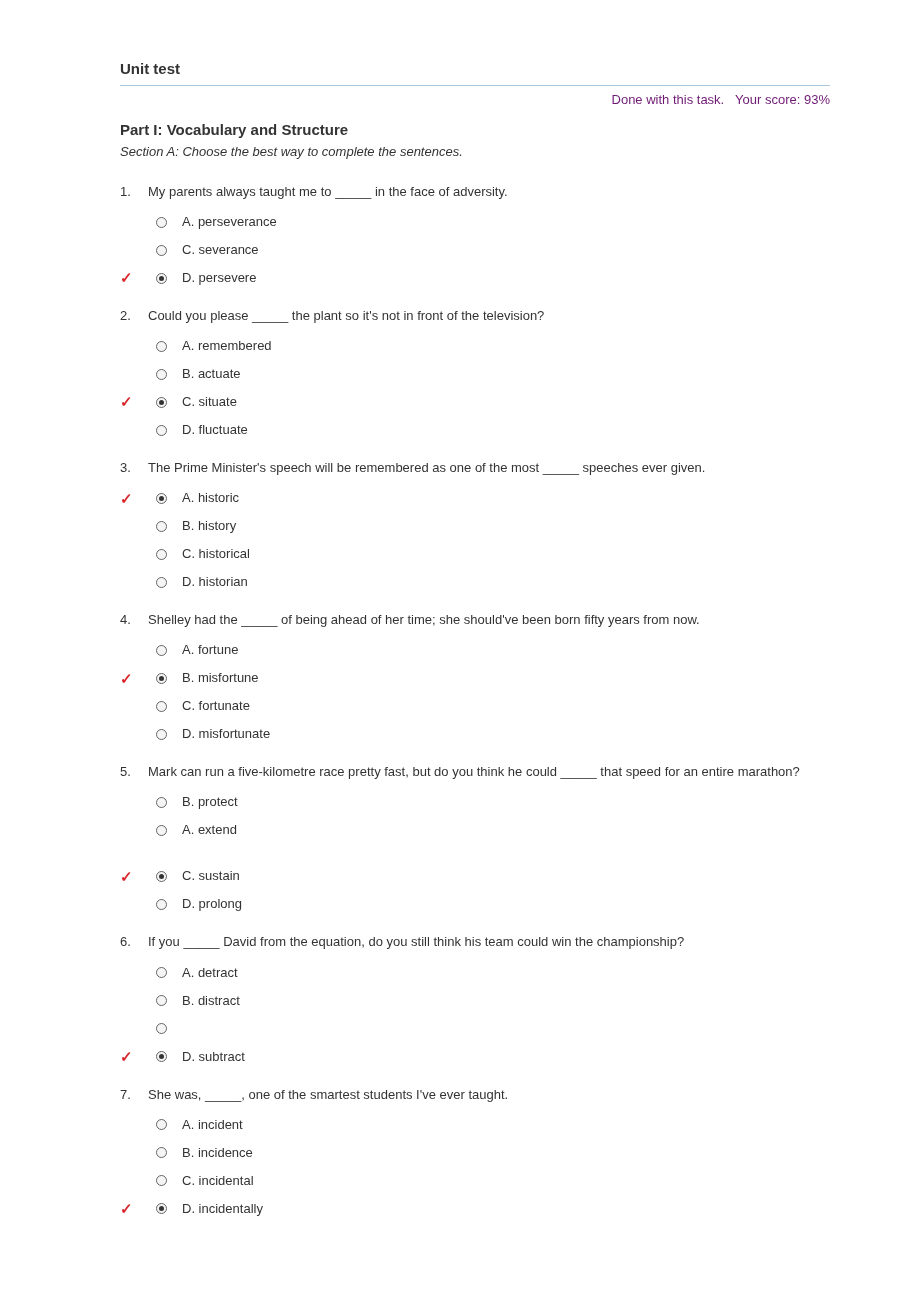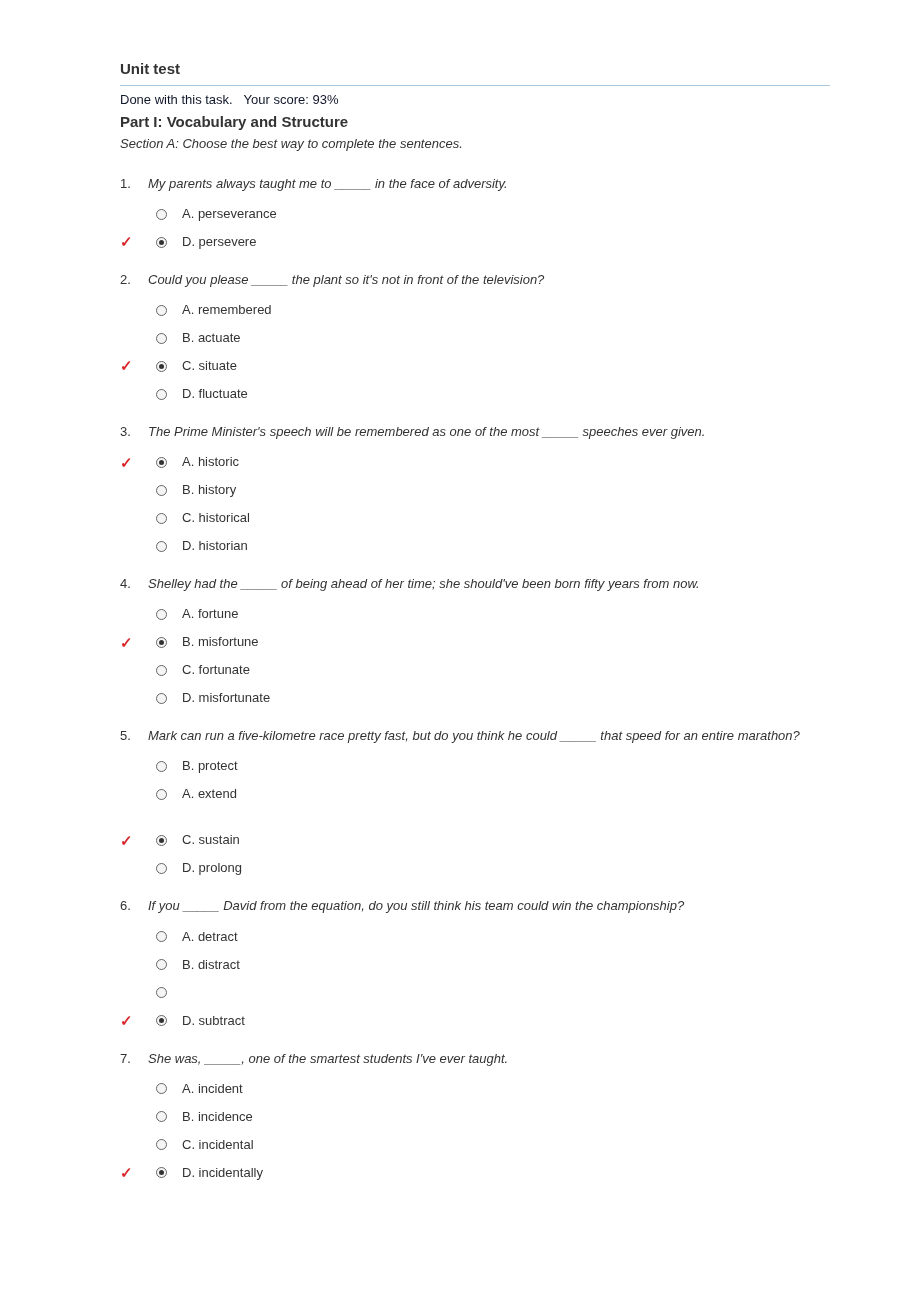--- a/index.html
+++ b/index.html
@@ -18,24 +18,24 @@
     .page-title {
       font-weight: bold;
       font-size: 15px;
       margin-bottom: 8px;
     }
     .divider {
       border-top: 1px solid #aac8e0;
       margin-bottom: 6px;
     }
     .status-line {
-      text-align: left;
-      color: #0f172a;
+      text-align: right;
+      color: #701a75;
       font-size: 13px;
-      margin-bottom: 6px;
+      margin-bottom: 14px;
     }
     .part-title {
       font-weight: bold;
       font-size: 15px;
       margin-bottom: 6px;
     }
     .section-desc {
       font-style: italic;
       font-size: 13px;
       margin-bottom: 22px;
@@ -47,21 +47,20 @@
     }
     .q-stem {
       display: flex;
       margin-bottom: 6px;
     }
     .q-num {
       min-width: 28px;
     }
     .q-text {
       flex: 1;
-      font-style: italic;
     }
     .options {
       margin-left: 0;
     }
     .option-row {
       display: flex;
       align-items: center;
       min-height: 26px;
       margin-bottom: 2px;
     }
@@ -127,20 +126,27 @@
       </div>
       <div class="options">
         <div class="option-row">
           <div class="mark-col"></div>
           <div class="radio-col">
             <span class="radio"></span>
           </div>
           <div class="opt-text">A. perseverance</div>
         </div>
         <div class="option-row">
+          <div class="mark-col"></div>
+          <div class="radio-col">
+            <span class="radio"></span>
+          </div>
+          <div class="opt-text">C. severance</div>
+        </div>
+        <div class="option-row">
           <div class="mark-col">
             <span class="check-icon">✓</span>
           </div>
           <div class="radio-col">
             <span class="radio selected"></span>
           </div>
           <div class="opt-text">D. persevere</div>
         </div>
       </div>
     </div>

